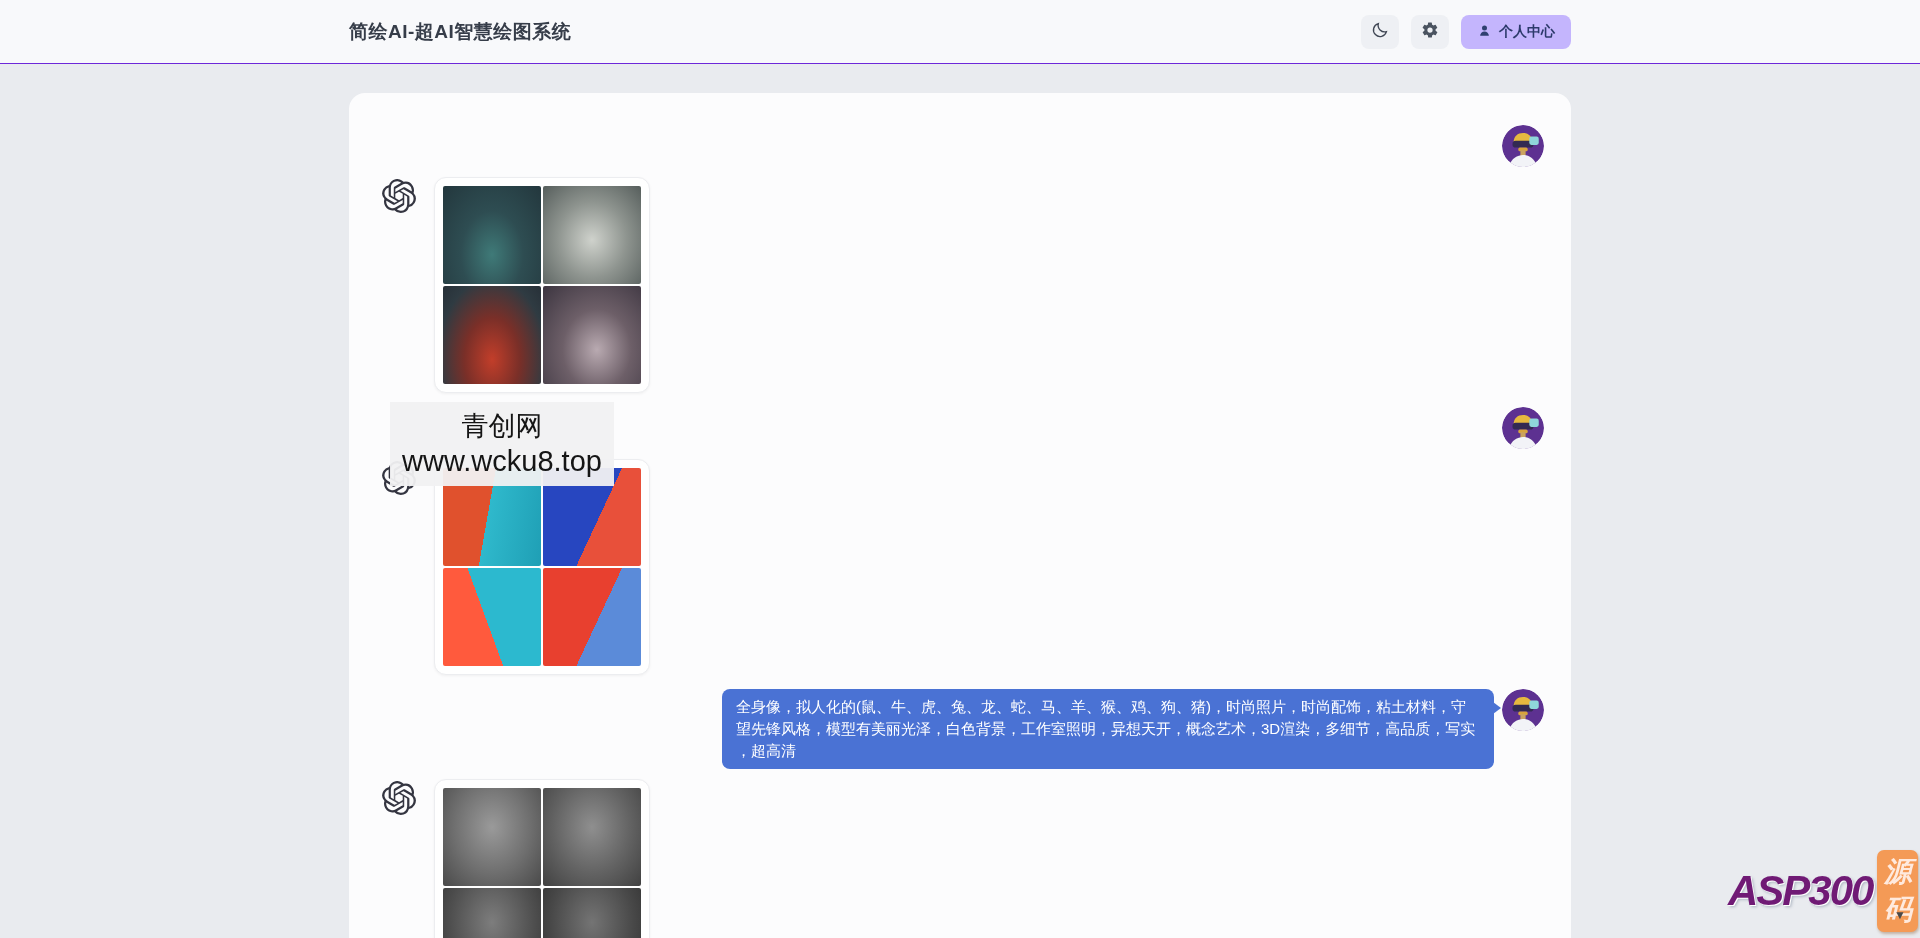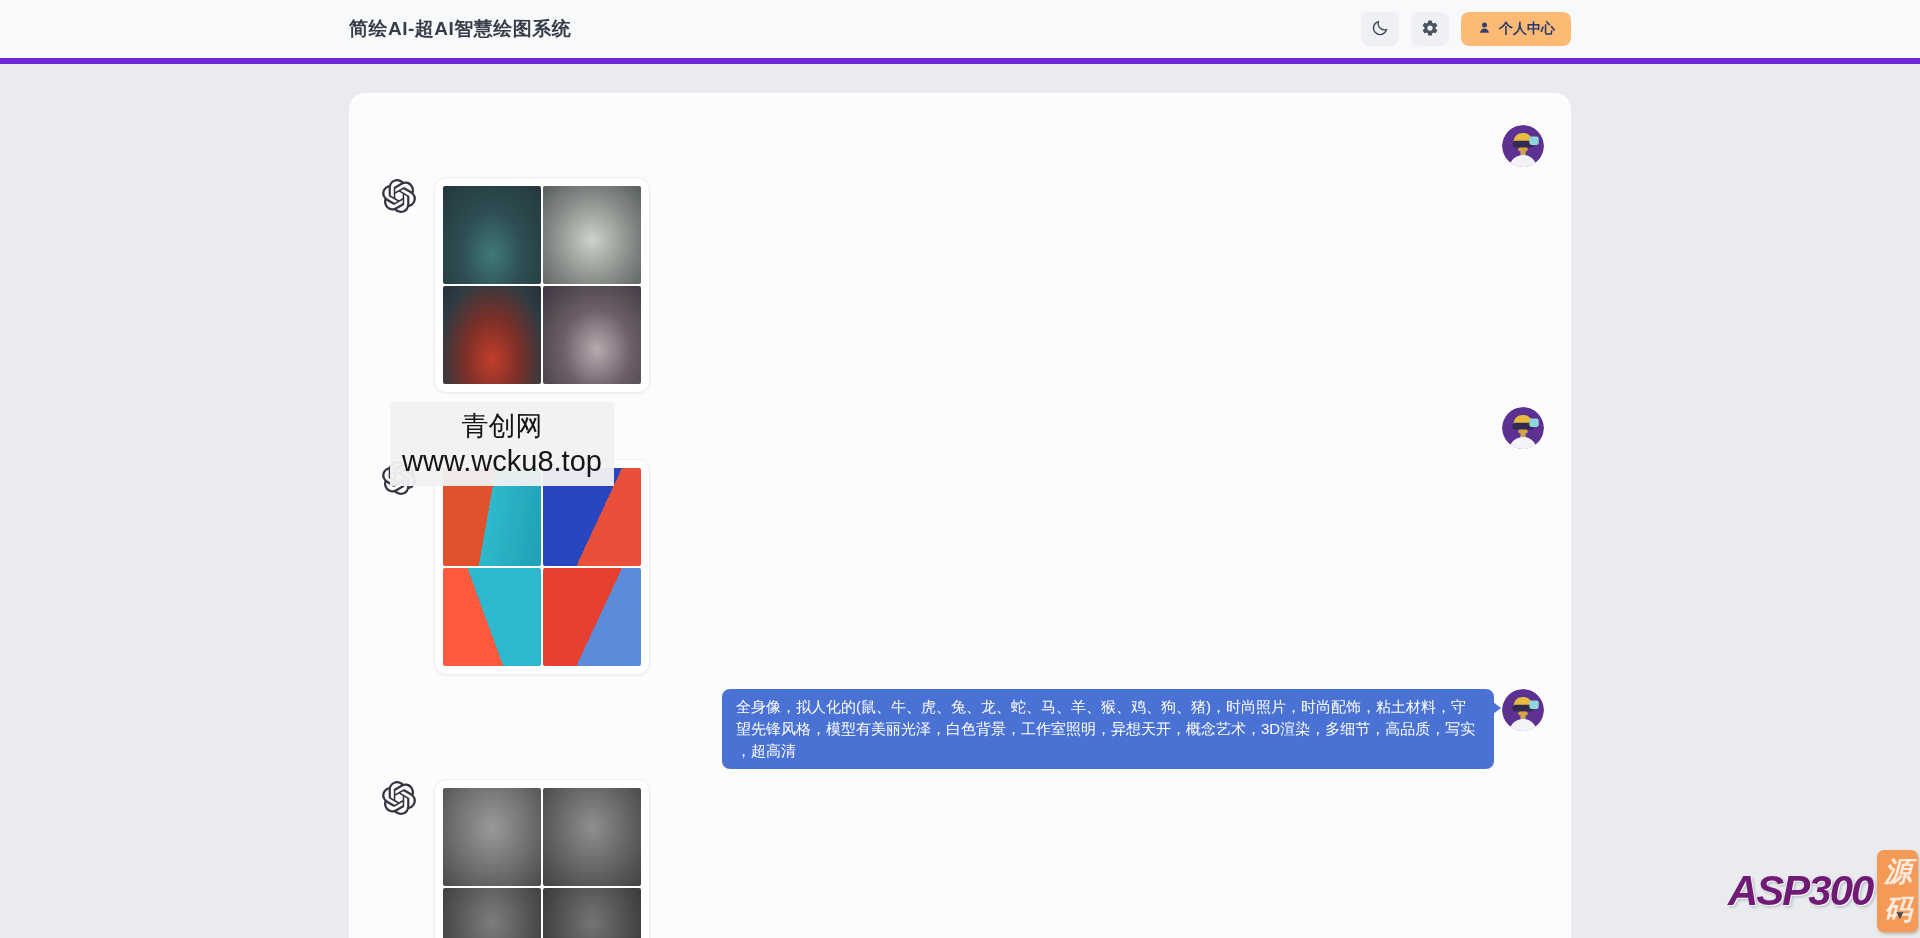--- a/index.html
+++ b/index.html
@@ -1,28 +1,28 @@
 <!DOCTYPE html>
 <html><head>
 <meta charset="utf-8">
 <style>
   * { margin:0; padding:0; box-sizing:border-box; }
   html,body { width:1920px; height:938px; overflow:hidden;
     font-family:"Liberation Sans","DejaVu Sans",sans-serif; background:#e9ebef; }
 
   
-  .header { height:64px; background:#f8f9fb; border-bottom:6px solid #6d28d9; }
+  .header { height:64px; background:#f8f9fb; border-bottom:1px solid #6d28d9; }
   .header-inner { width:1222px; height:100%; margin:0 auto; display:flex;
     align-items:center; justify-content:space-between; }
   .app-title { font-size:19px; font-weight:bold; color:#363d49; letter-spacing:.5px; }
   .header-actions { display:flex; align-items:center; gap:12px; }
   .icon-btn { width:38px; height:34px; border:none; border-radius:8px; background:#eef0f4;
     display:flex; align-items:center; justify-content:center; cursor:pointer; }
   .profile-btn { height:34px; padding:0 16px; border:none; border-radius:8px;
-    background:#fdba74; color:#2c3a6b; font-size:14px; font-weight:600;
+    background:#c4b5fd; color:#2c3a6b; font-size:14px; font-weight:600;
     display:flex; align-items:center; gap:7px; cursor:pointer;
     font-family:"Liberation Sans","DejaVu Sans",sans-serif; }
 
   
   .chat-wrap { height:874px; }
   .chat-container { width:1222px; margin:29px auto 0; background:#fcfcfd;
     border-radius:16px 16px 0 0; min-height:845px; padding:32px 27px 0 30px;
     position:relative; }
 
   .msg-row-user { display:flex; justify-content:flex-end; align-items:flex-start;

